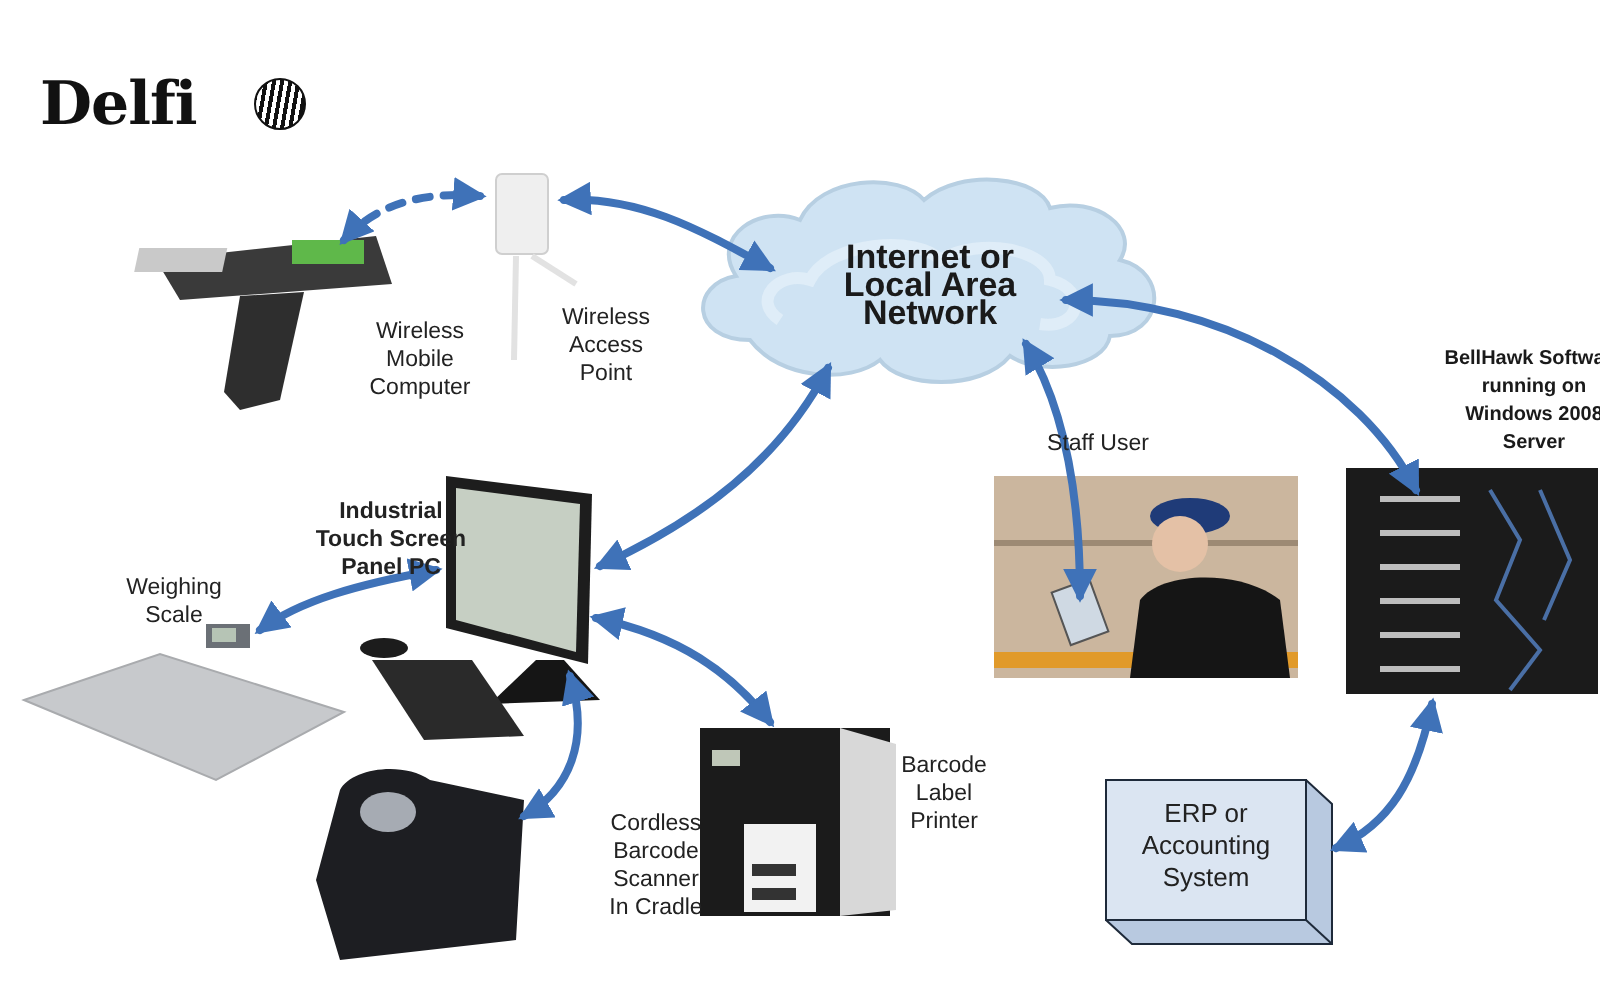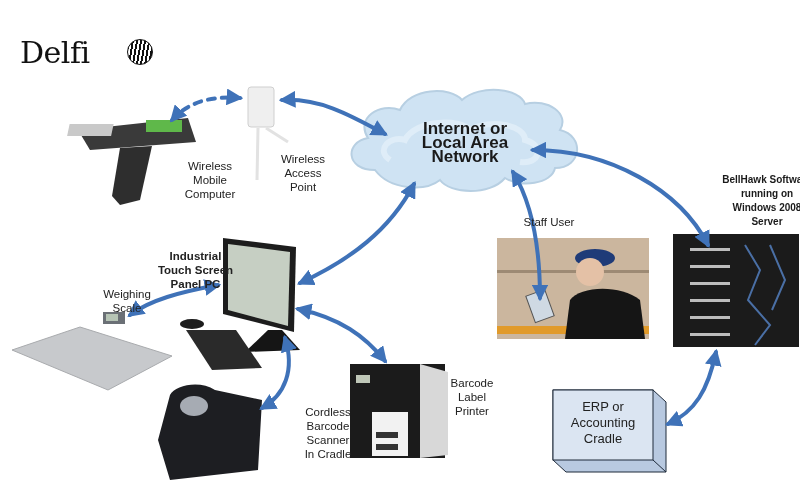--- a/index.html
+++ b/index.html
@@ -1,20 +1,20 @@
 <!DOCTYPE html>
 <html><head>
 <meta charset="utf-8">
 <style>
   html,body{margin:0;padding:0;background:#fff;}
   body{width:800px;height:500px;position:relative;overflow:hidden;font-family:"Liberation Sans",sans-serif;}
   .abs{position:absolute;}
   .lbl{position:absolute;font-size:11.5px;color:#222;text-align:center;line-height:14px;white-space:pre-line;}
   .bold{font-weight:bold;color:#1a1a1a;}
-  #logo{left:20px;top:35px;font-family:"DejaVu Serif",serif;font-weight:normal;font-size:30px;color:#111;letter-spacing:-0.5px;}
+  #logo{left:20px;top:35px;font-family:"DejaVu Serif",serif;font-weight:bold;font-size:30px;color:#111;letter-spacing:-0.5px;}
   #logo-mark{left:127px;top:39px;width:26px;height:26px;border-radius:50%;background:repeating-linear-gradient(100deg,#111 0 2px,#fff 2px 4px);border:1px solid #111;box-sizing:border-box;}
   svg#arrows{position:absolute;left:0;top:0;}
 </style>
 </head>
 <body>
 
 <div id="logo" class="abs">Delfi</div>
 <div id="logo-mark" class="abs"></div>
 
 <svg id="arrows" width="800" height="500">
@@ -124,25 +124,25 @@
 <div class="lbl bold" style="left:420px;top:122px;width:90px;font-size:17px;">Internet or
 Local Area
 Network</div>
 <div class="lbl bold" style="left:702px;top:173px;width:130px;font-size:10px;">BellHawk Software
 running on
 Windows 2008
 Server</div>
 <div class="lbl" style="left:153px;top:249px;width:85px;font-weight:bold;">Industrial
 Touch Screen
 Panel PC</div>
-<div class="lbl" style="left:56px;top:287px;width:62px;margin-left:40px;">Weighing
+<div class="lbl" style="left:56px;top:287px;width:62px;">Weighing
 Scale</div>
 <div class="lbl" style="left:514px;top:215px;width:70px;">Staff User</div>
 <div class="lbl" style="left:268px;top:405px;width:60px;margin-left:30px;">Cordless
 Barcode
 Scanner
 In Cradle</div>
 <div class="lbl" style="left:446px;top:376px;width:52px;">Barcode
 Label
 Printer</div>
 <div class="lbl" style="left:553px;top:399px;width:100px;font-size:13px;line-height:16px;">ERP or
 Accounting
-Cradle</div>
+System</div>
 
 </body></html>

